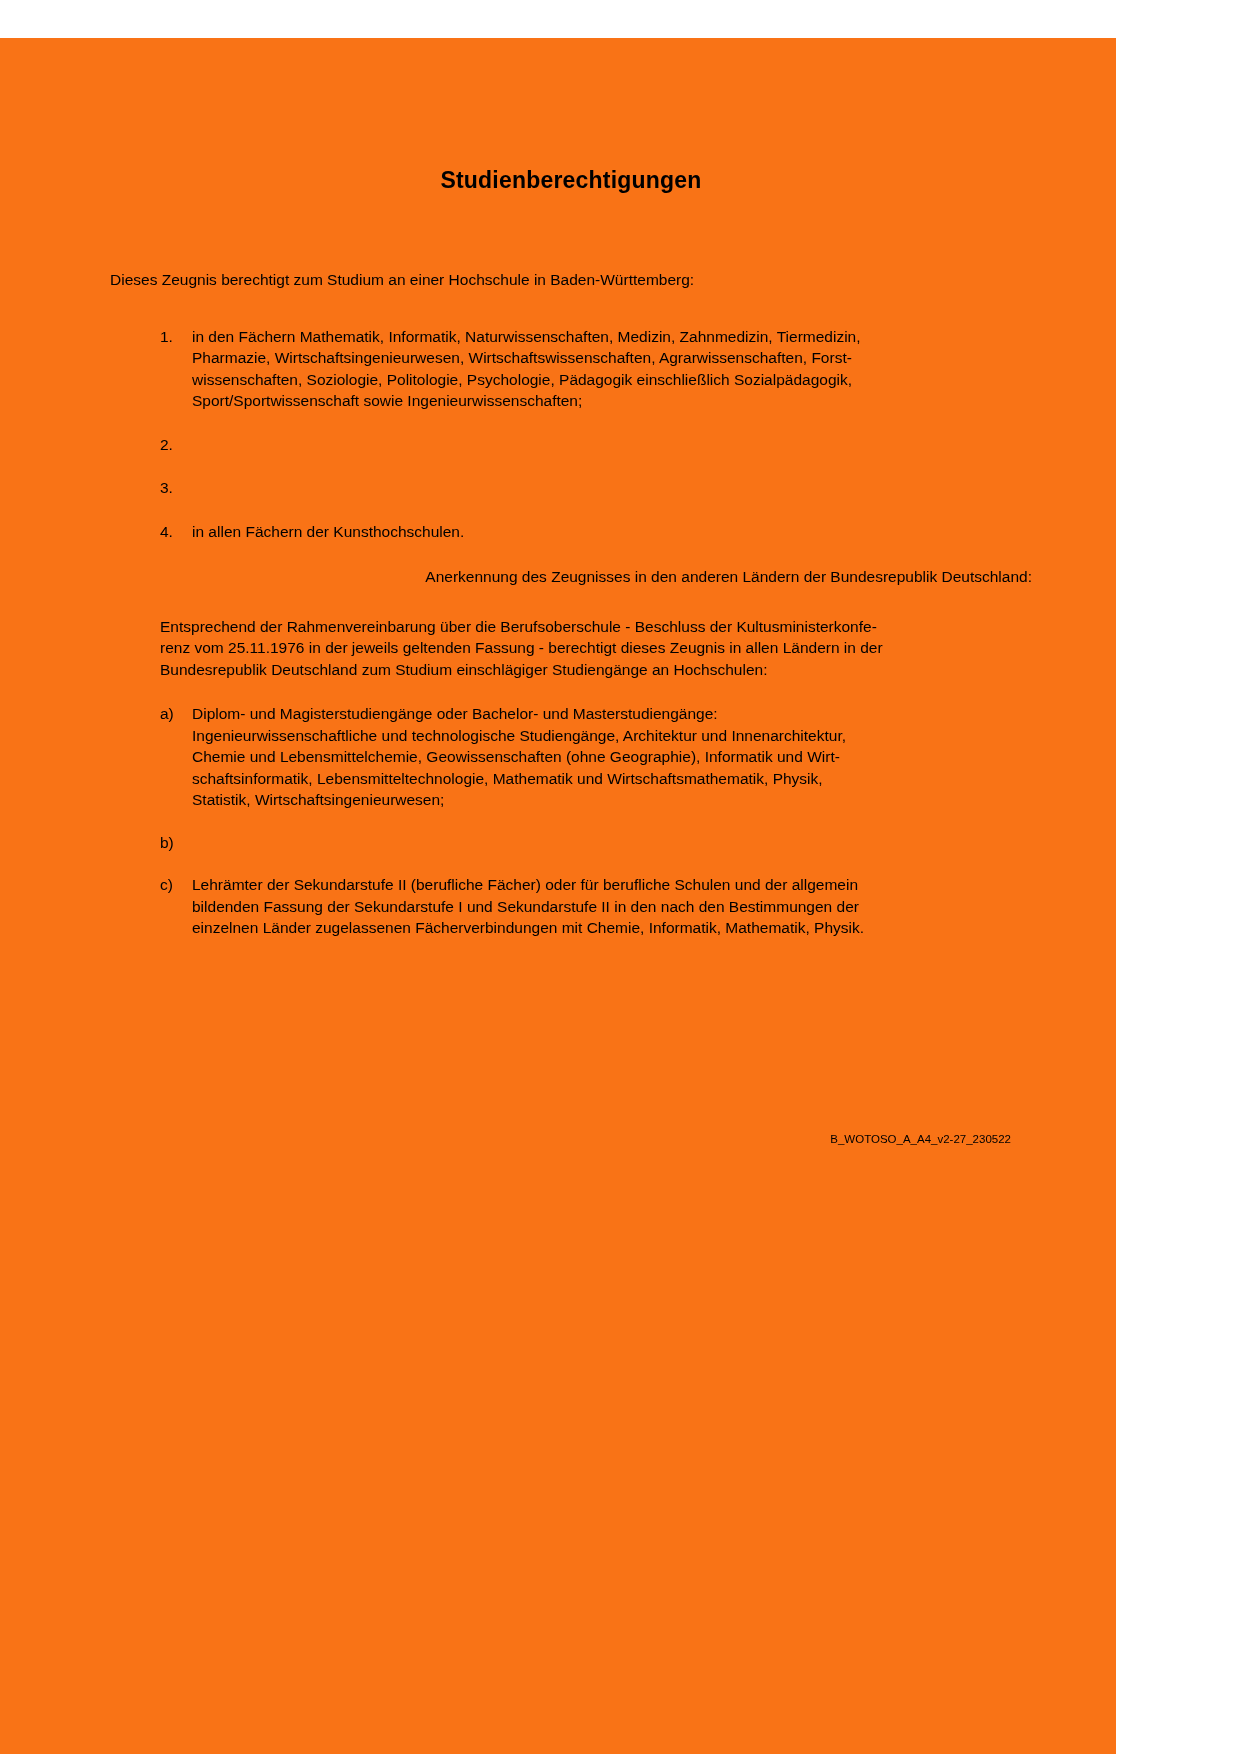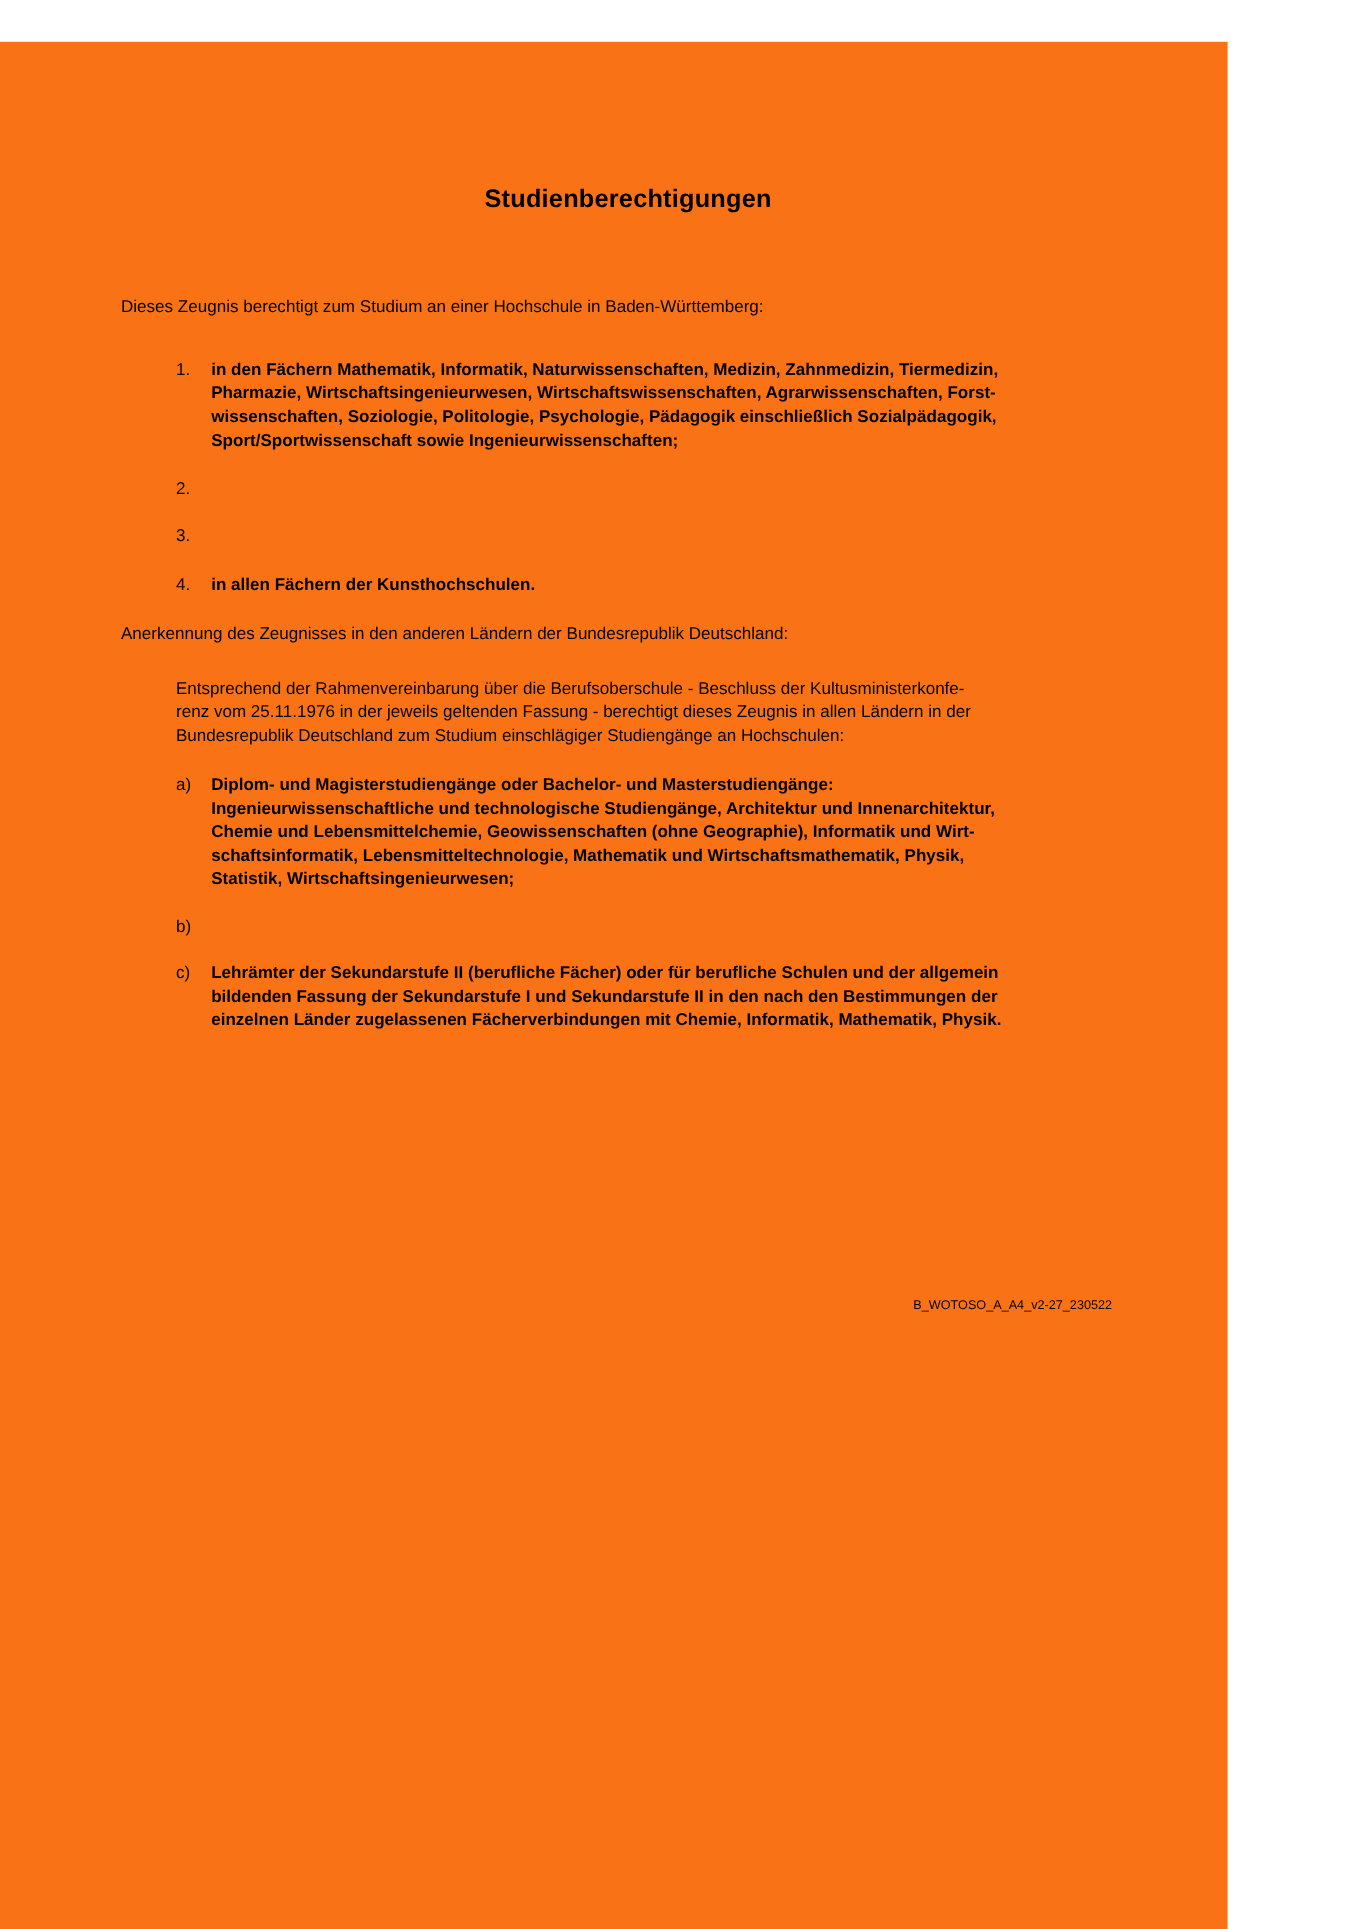--- a/index.html
+++ b/index.html
@@ -30,45 +30,44 @@
     text-align: center;
     font-size: 23px;
     line-height: 28px;
     font-weight: bold;
     letter-spacing: 0.2px;
   }
   .section-heading {
     font-weight: normal;
   }
   .heading-1 { margin-top: 75px; }
-  .heading-2 { margin-top: 24px; }
+  .heading-2 { margin-top: 24px; text-align: right; }
   .intro-para {
     margin-top: 28px;
     margin-left: 50px;
     white-space: pre-line;
   }
   .list-1 { margin-top: 35px; }
   .list-2 { margin-top: 23px; }
   .list-item {
     display: flex;
     margin-left: 50px;
   }
   .list-1 .list-item { margin-bottom: 22px; }
   .list-2 .list-item { margin-bottom: 21px; }
   .marker {
     flex: 0 0 32px;
     width: 32px;
   }
   .item-lines {
     white-space: pre-line;
-    font-weight: bold;
   }
   .doc-footer {
     position: absolute;
-    top: 1142px;
+    top: 1094px;
     right: 105px;
     font-size: 11.5px;
     line-height: 14px;
     color: #000000;
   }
 </style>
 </head>
 <body>
 
 <div class="page">

